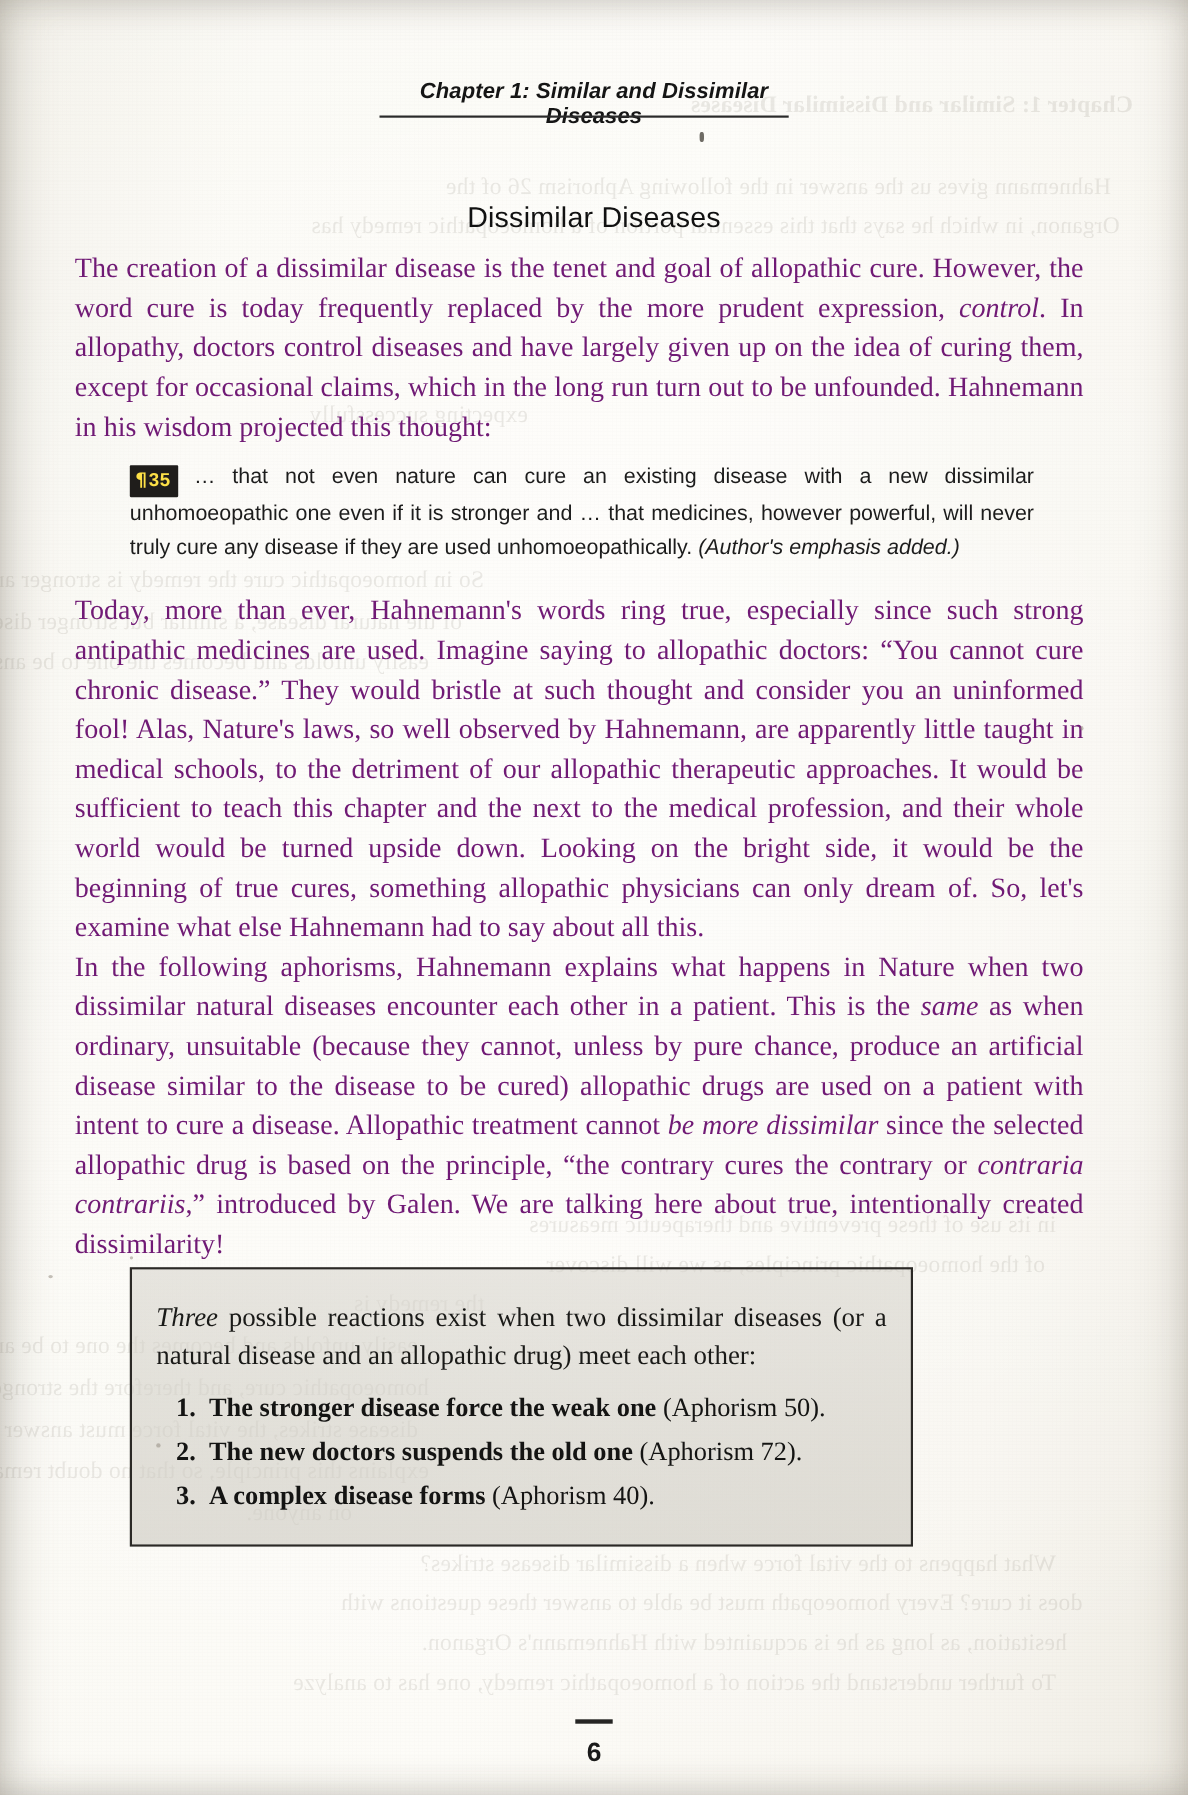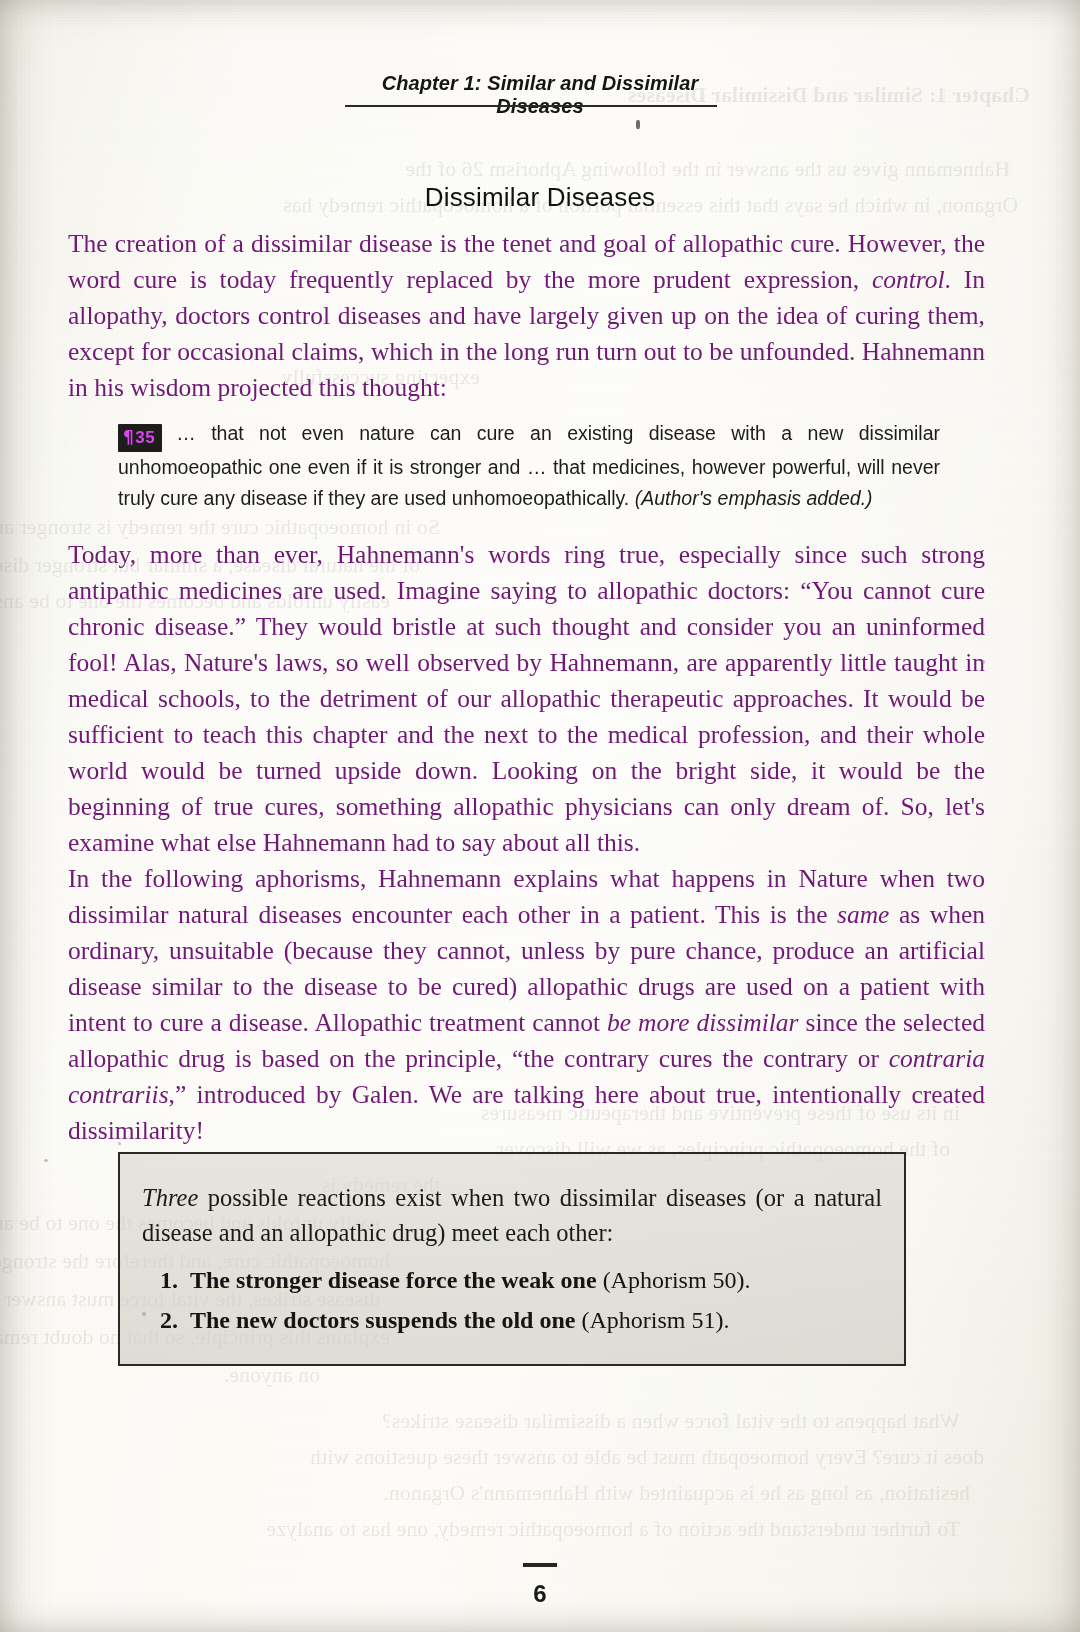--- a/index.html
+++ b/index.html
@@ -97,38 +97,38 @@
     position:absolute; left:118px; width:822px;
     font-family:"Liberation Sans", sans-serif;
     font-size:19.5px;
     line-height:31px;
     text-align:justify;
     color:#1c1c1c;
   }
   .aph-badge {
     display:inline-block;
     background:#1f1d1b;
-    color:#d946ef;
+    color:#fde047;
     font-family:"Liberation Sans", sans-serif;
     font-weight:bold;
     font-size:17px;
     line-height:1;
     padding:5px 7px 6px 5px;
     margin-right:14px;
     vertical-align:-3px;
     letter-spacing:.5px;
     border-radius:1px;
   }
   .aph-badge .sym { font-family:"DejaVu Sans", sans-serif; margin-right:1px; }
   .quote b { font-weight:normal; }
   .quote i { font-style:italic; }
 
   
   .box {
-    position:absolute; left:118px; top:1152px; width:788px;
+    position:absolute; left:118px; top:1152px; width:712px;
     border:2.5px solid #2b2926;
     background:linear-gradient(180deg, rgba(213,210,202,.55), rgba(205,202,193,.62));
     padding:26px 22px 24px 22px;
     box-sizing:border-box;
   }
   .box-intro {
     margin:0 0 10px 0;
     font-size:24.5px;
     line-height:35px;
     text-align:justify;
@@ -210,21 +210,22 @@
   </div>
 
   <div class="col" style="top:857px;">
     <p class="body"><span>In the following aphorisms, Hahnemann explains what happens in Nature when two dissimilar natural diseases encounter each other in a patient. This is the </span><span class="it">same</span><span> as when ordinary, unsuitable (because they cannot, unless by pure chance, produce an artificial disease similar to the disease to be cured) allopathic drugs are used on a patient with intent to cure a disease. Allopathic treatment cannot </span><span class="it">be more dissimilar</span><span> since the selected allopathic drug is based on the principle, “the contrary cures the contrary or </span><span class="it">contraria contrariis</span><span>,” introduced by Galen. We are talking here about true, intentionally created dissimilarity!</span></p>
   </div>
 
   <div class="box">
     <p class="box-intro"><span class="it">Three</span><span> possible reactions exist when two dissimilar diseases (or a natural disease and an allopathic drug) meet each other:</span></p>
     <ul class="box-list">
       <li><span class="num">1.</span><span>The stronger disease force the weak one </span><span class="ref">(Aphorism 50).</span></li>
-      <li><span class="num">2.</span><span>The new doctors suspends the old one </span><span class="ref">(Aphorism 51).</span></li>
+      <li><span class="num">2.</span><span>The new doctors suspends the old one </span><span class="ref">(Aphorism 72).</span></li>
+      <li><span class="num">3.</span><span>A complex disease forms </span><span class="ref">(Aphorism 40).</span></li>
     </ul>
   </div>
 
   <div class="foot-rule"></div>
   <div class="folio">6</div>
 
   <span class="speck" style="left:118px; top:1142px; width:3px; height:3px;"></span>
   <span class="speck" style="left:44px;  top:1159px; width:4px; height:3px;"></span>
   <span class="speck" style="left:982px; top:660px;  width:3px; height:4px;"></span>
   <span class="speck" style="left:142px; top:1312px; width:4px; height:4px;"></span>

